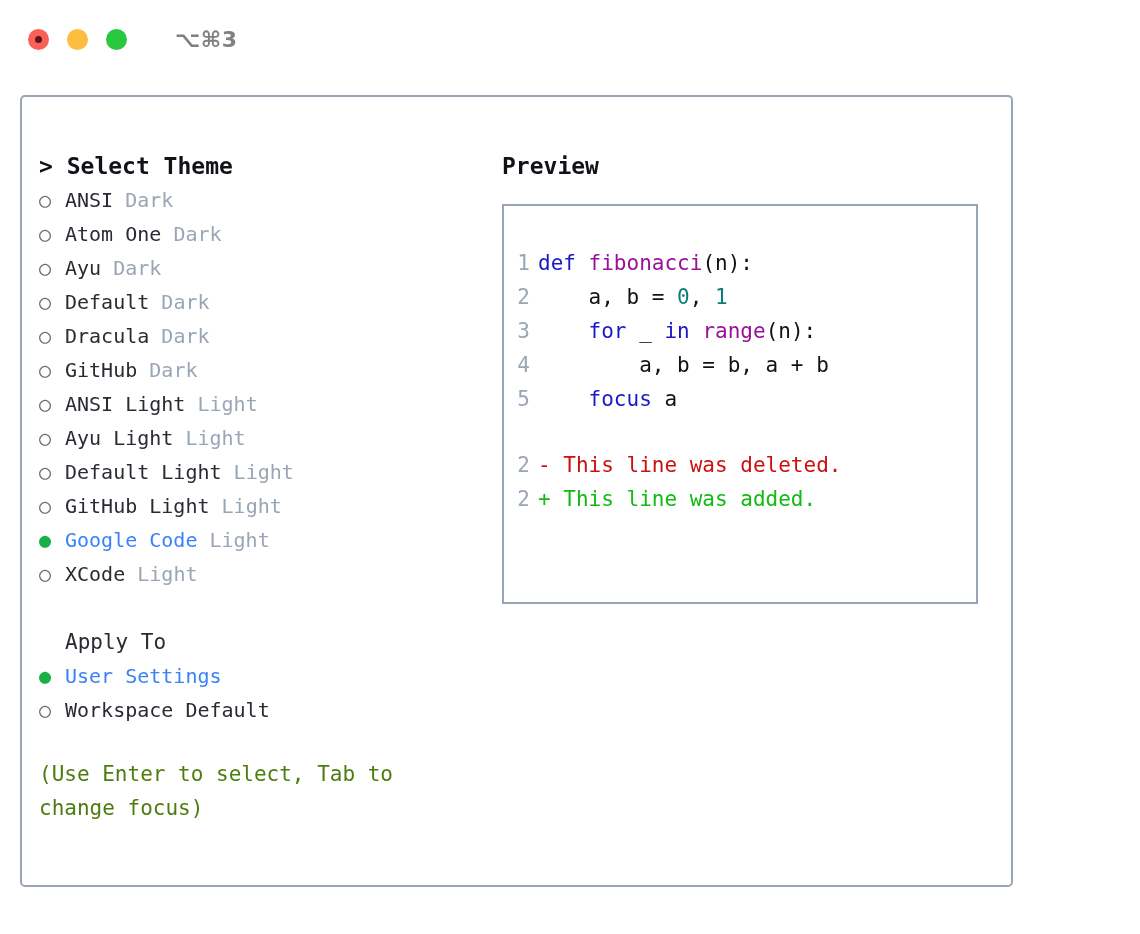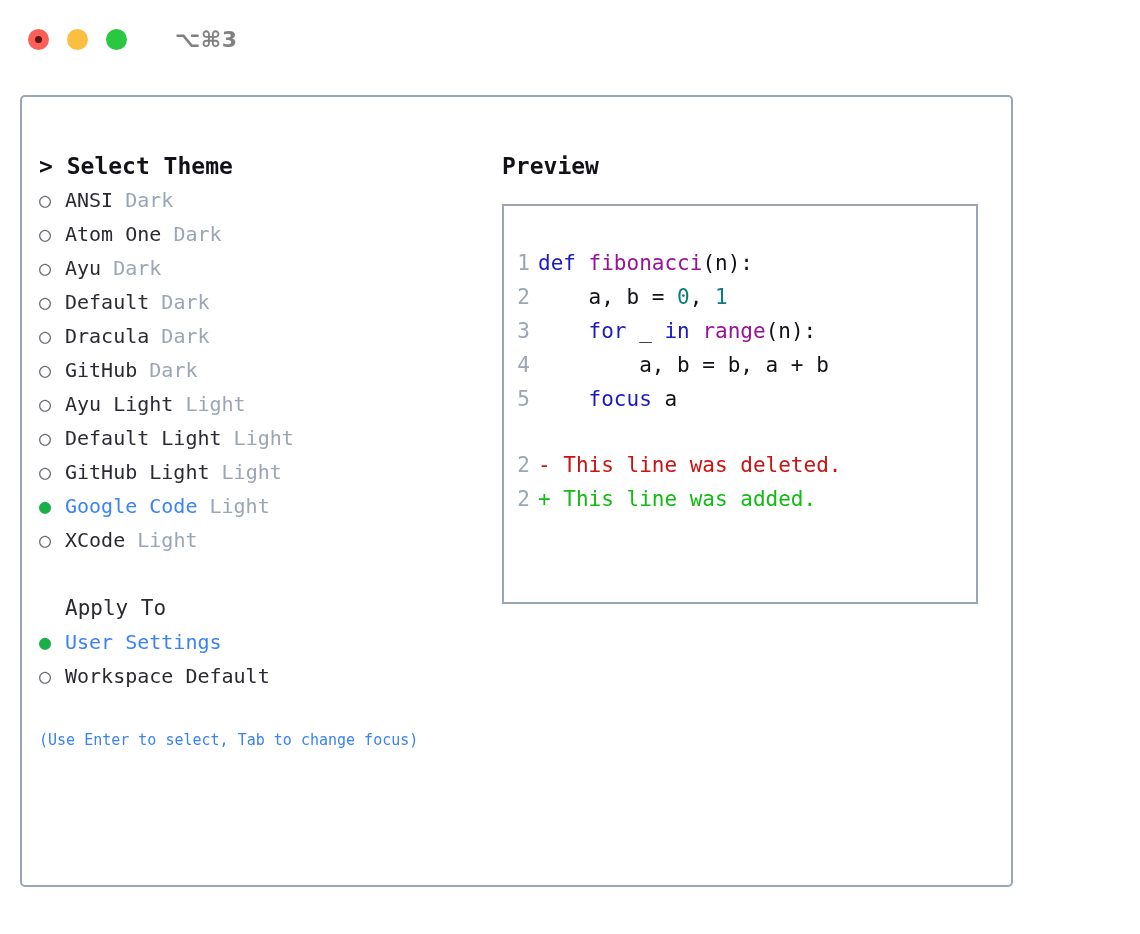--- a/index.html
+++ b/index.html
@@ -121,23 +121,23 @@
   }
   .group-header {
     font-size: 21px;
     line-height: 34px;
     color: #2a2a33;
     white-space: pre;
   }
   .spacer-row { height: 34px; }
   .hint {
     margin-top: 30px;
-    font-size: 15px;
-    line-height: 34px;
-    color: #3b82f6;
+    font-size: 21px;
+    line-height: 34px;
+    color: #4d7c0f;
     width: 400px;
   }
 
   
   .right-col {
     position: absolute;
     left: 480px;
     top: 52px;
     width: 490px;
   }
@@ -199,20 +199,21 @@
       <div class="left-col">
         <div class="heading">&gt; Select Theme</div>
 
         <div id="theme-list">
             <div class="opt-row"><span class="marker">○</span><span class="opt-label">ANSI</span> <span class="opt-tag">Dark</span></div>
             <div class="opt-row"><span class="marker">○</span><span class="opt-label">Atom One</span> <span class="opt-tag">Dark</span></div>
             <div class="opt-row"><span class="marker">○</span><span class="opt-label">Ayu</span> <span class="opt-tag">Dark</span></div>
             <div class="opt-row"><span class="marker">○</span><span class="opt-label">Default</span> <span class="opt-tag">Dark</span></div>
             <div class="opt-row"><span class="marker">○</span><span class="opt-label">Dracula</span> <span class="opt-tag">Dark</span></div>
             <div class="opt-row"><span class="marker">○</span><span class="opt-label">GitHub</span> <span class="opt-tag">Dark</span></div>
+            <div class="opt-row"><span class="marker">○</span><span class="opt-label">ANSI Light</span> <span class="opt-tag">Light</span></div>
             <div class="opt-row"><span class="marker">○</span><span class="opt-label">Ayu Light</span> <span class="opt-tag">Light</span></div>
             <div class="opt-row"><span class="marker">○</span><span class="opt-label">Default Light</span> <span class="opt-tag">Light</span></div>
             <div class="opt-row"><span class="marker">○</span><span class="opt-label">GitHub Light</span> <span class="opt-tag">Light</span></div>
             <div class="opt-row"><span class="marker sel">●</span><span class="opt-label green">Google Code</span> <span class="opt-tag">Light</span></div>
             <div class="opt-row"><span class="marker">○</span><span class="opt-label">XCode</span> <span class="opt-tag">Light</span></div>
           </div>
 
         <div class="spacer-row"></div>
 
         <div class="group-header"><span class="marker none">○ </span><span>Apply To</span></div>

